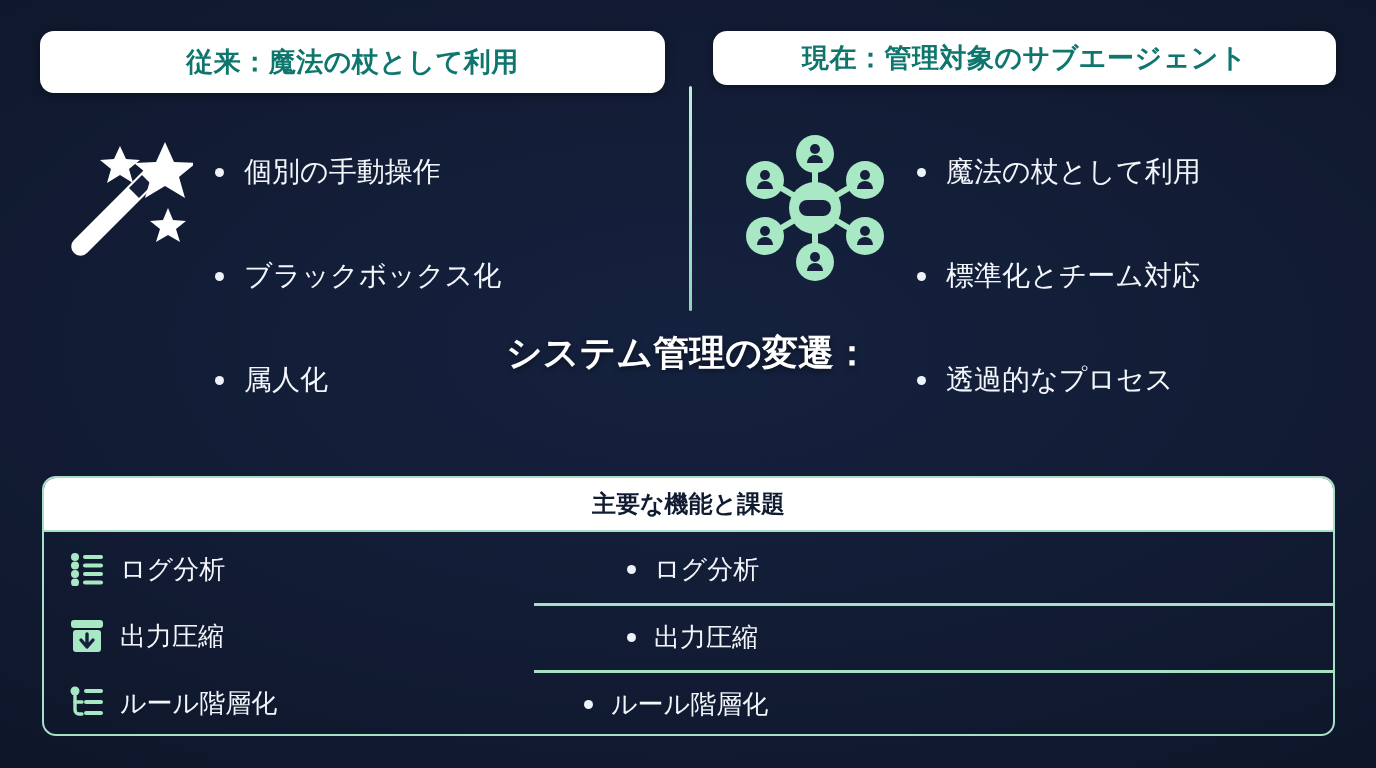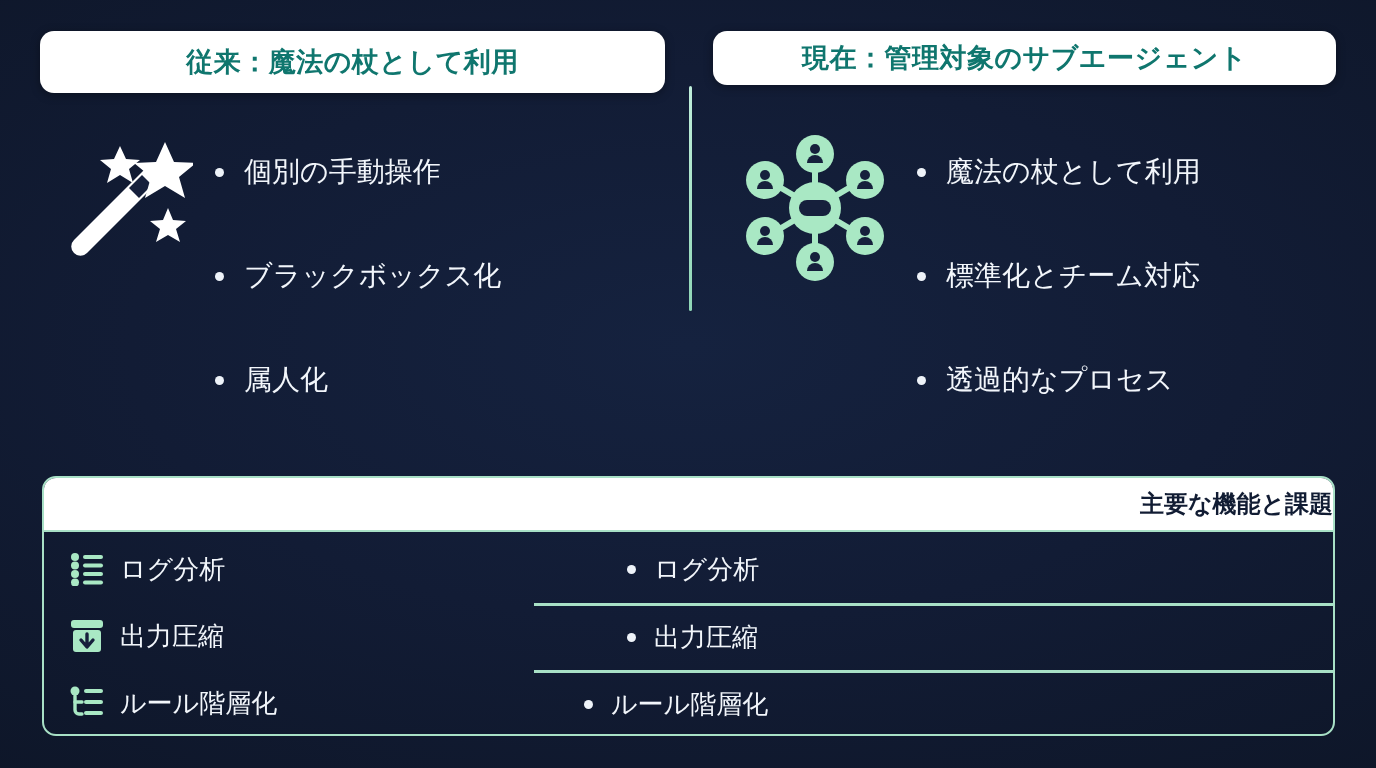--- a/index.html
+++ b/index.html
@@ -121,21 +121,21 @@
     border-radius: 14px;
     box-sizing: border-box;
     overflow: hidden;
     background: transparent;
   }
   .panel-header {
     height: 52px;
     background: #ffffff;
     display: flex;
     align-items: center;
-    justify-content: flex-end;
+    justify-content: center;
     border-bottom: 2px solid #a8e0c6;
   }
   .panel-header-text {
     color: #111c33;
     font-weight: bold;
     font-size: 24px;
   }
   .panel-body {
     display: flex;
     height: 204px;
@@ -291,20 +291,21 @@
         </li>
         <li>
           <span class="dot"></span>
           <span>透過的なプロセス</span>
         </li>
       </ul>
     </div>
   </div>
 
   <div class="center-title">
+    <div>システム管理の変遷：</div>
   </div>
 
   <div class="panel">
     <div class="panel-header">
       <span class="panel-header-text">主要な機能と課題</span>
     </div>
     <div class="panel-body">
 
       <div class="panel-col-left">
         <div class="feat-row">

